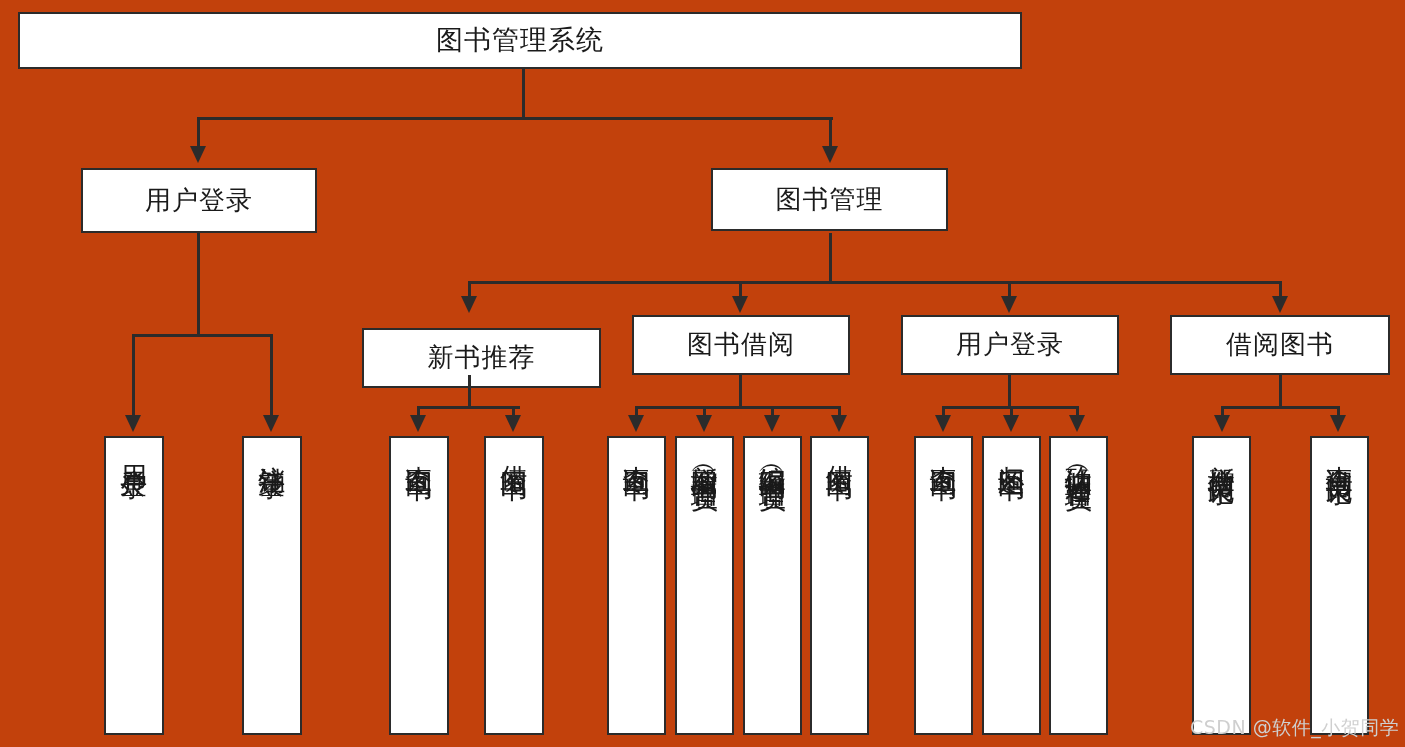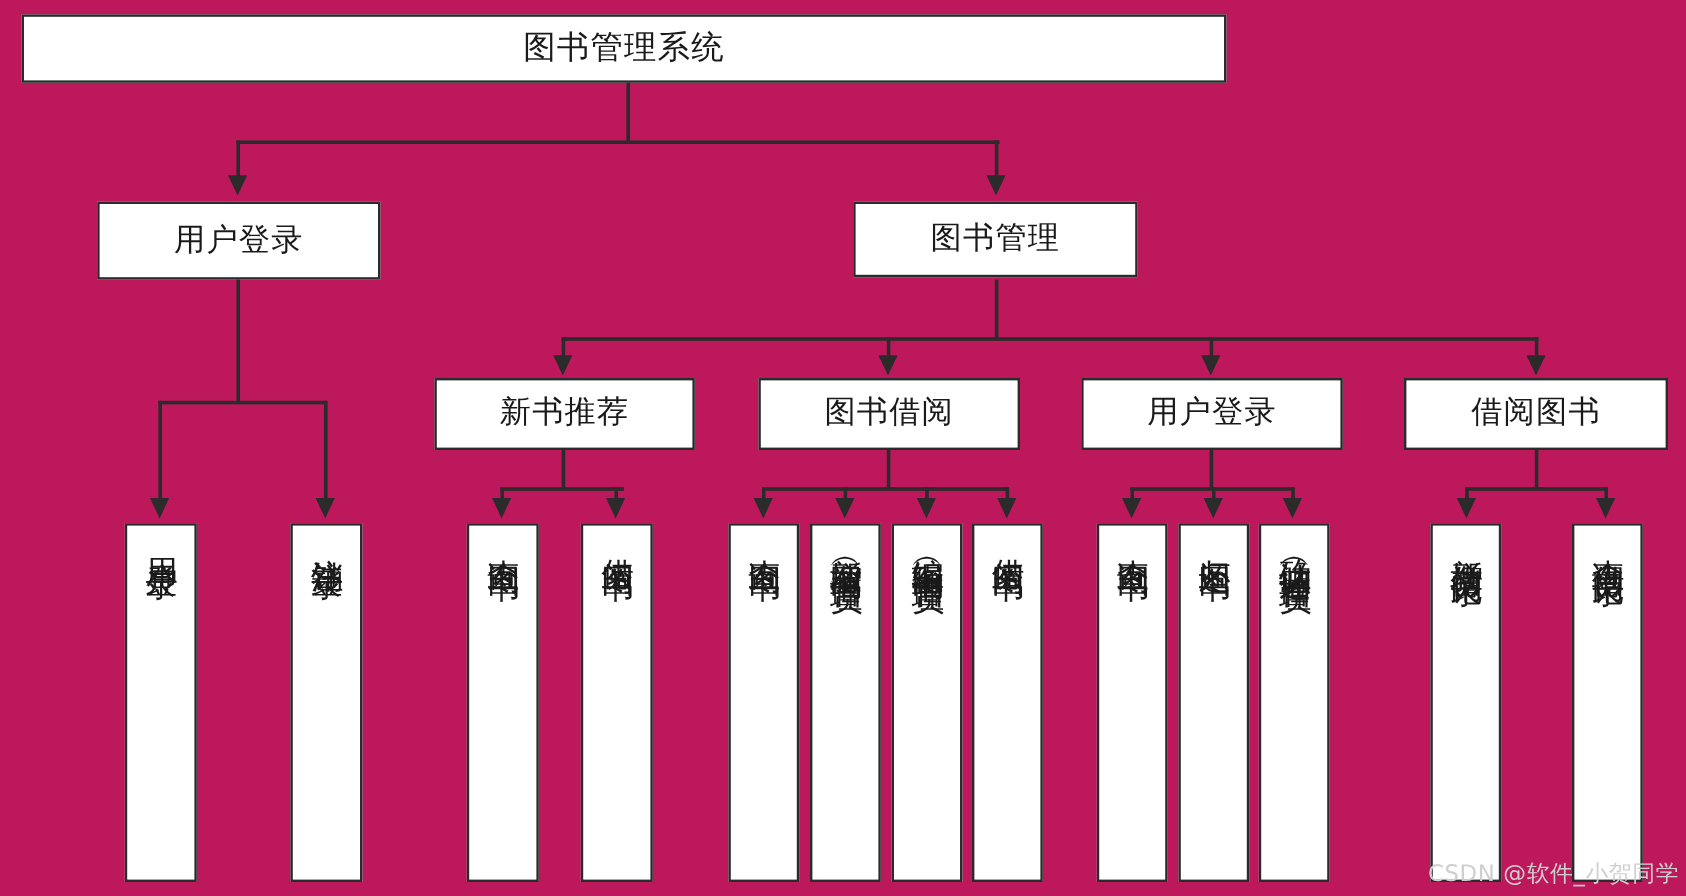--- a/index.html
+++ b/index.html
@@ -4,21 +4,21 @@
 <style>
   html,body{margin:0;padding:0;background:#ffffff;}
   body{
     font-family:"DejaVu Sans","Liberation Sans",sans-serif;
     -webkit-font-smoothing:antialiased;
   }
   #canvas{
     position:relative;
     width:1405px;
     height:747px;
-    background:#be185d;
+    background:#c2410c;
     overflow:hidden;
   }
   .node{
     position:absolute;
     box-sizing:border-box;
     border:2.5px solid #2b2b2b;
     background:#ffffff;
     display:flex;
     align-items:center;
     justify-content:center;
@@ -114,21 +114,21 @@
   <div class="edge h" style="left:468px;top:281px;width:814px;height:3px;"></div>
   <div class="edge v" style="left:468px;top:281px;width:3px;height:16px;"></div>
   <div class="arrow" style="left:461px;top:296px;"></div>
   <div class="edge v" style="left:739px;top:281px;width:3px;height:16px;"></div>
   <div class="arrow" style="left:732px;top:296px;"></div>
   <div class="edge v" style="left:1008px;top:281px;width:3px;height:16px;"></div>
   <div class="arrow" style="left:1001px;top:296px;"></div>
   <div class="edge v" style="left:1279px;top:281px;width:3px;height:16px;"></div>
   <div class="arrow" style="left:1272px;top:296px;"></div>
 
-  <div class="node horiz" style="left:362px;top:315px;width:217px;height:60px;">
+  <div class="node horiz" style="left:362px;top:328px;width:239px;height:60px;">
     <span class="label">新书推荐</span>
   </div>
   <div class="node horiz" style="left:632px;top:315px;width:218px;height:60px;">
     <span class="label">图书借阅</span>
   </div>
   <div class="node horiz" style="left:901px;top:315px;width:218px;height:60px;">
     <span class="label">用户登录</span>
   </div>
   <div class="node horiz" style="left:1170px;top:315px;width:220px;height:60px;">
     <span class="label">借阅图书</span>

